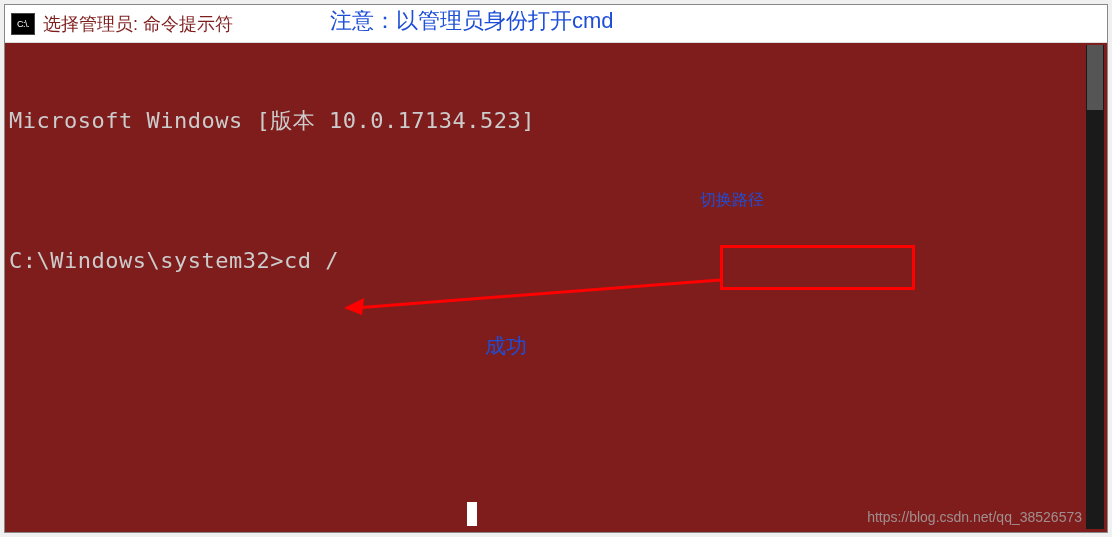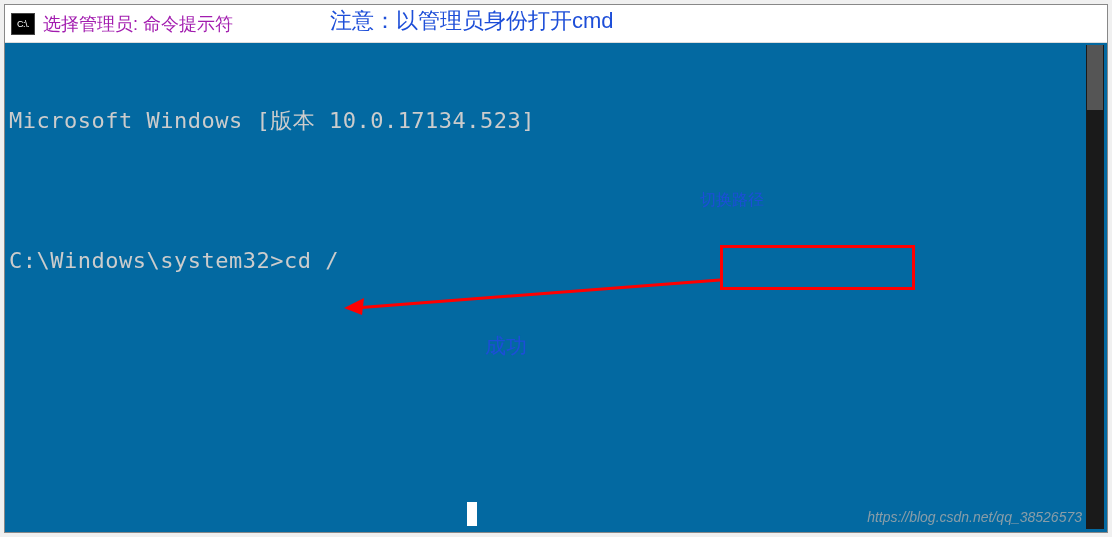--- a/index.html
+++ b/index.html
@@ -42,29 +42,29 @@
       justify-content: center;
       color: #fff;
       font-size: 9px;
       font-family: Arial, sans-serif;
       letter-spacing: -0.5px;
       border: 1px solid #444;
     }
     .titlebar-text {
       font-size: 18px;
       font-family: 'Microsoft YaHei', 'SimSun', sans-serif;
-      color: #a21caf;
+      color: #7f1d1d;
     }
     .terminal {
       position: absolute;
       top: 38px;
       left: 0;
       right: 0;
       bottom: 0;
-      background: #0369a1;
+      background: #7f1d1d;
       color: #ccc;
       font-size: 22px;
       line-height: 28px;
       padding: 8px 4px 16px 4px;
       font-family: 'NSimSun', 'SimSun', 'Consolas', monospace;
       white-space: pre;
       overflow: hidden;
     }
     .term-line {
       display: block;
@@ -127,21 +127,20 @@
       background: #555;
     }
     .watermark {
       position: absolute;
       bottom: 12px;
       right: 30px;
       color: #aaa;
       font-size: 14px;
       font-family: Arial, sans-serif;
       opacity: 0.8;
-      font-style: italic;
     }
     .bottom-cursor {
       position: absolute;
       bottom: 6px;
       left: 462px;
       width: 10px;
       height: 24px;
       background: #fff;
     }
   </style>

